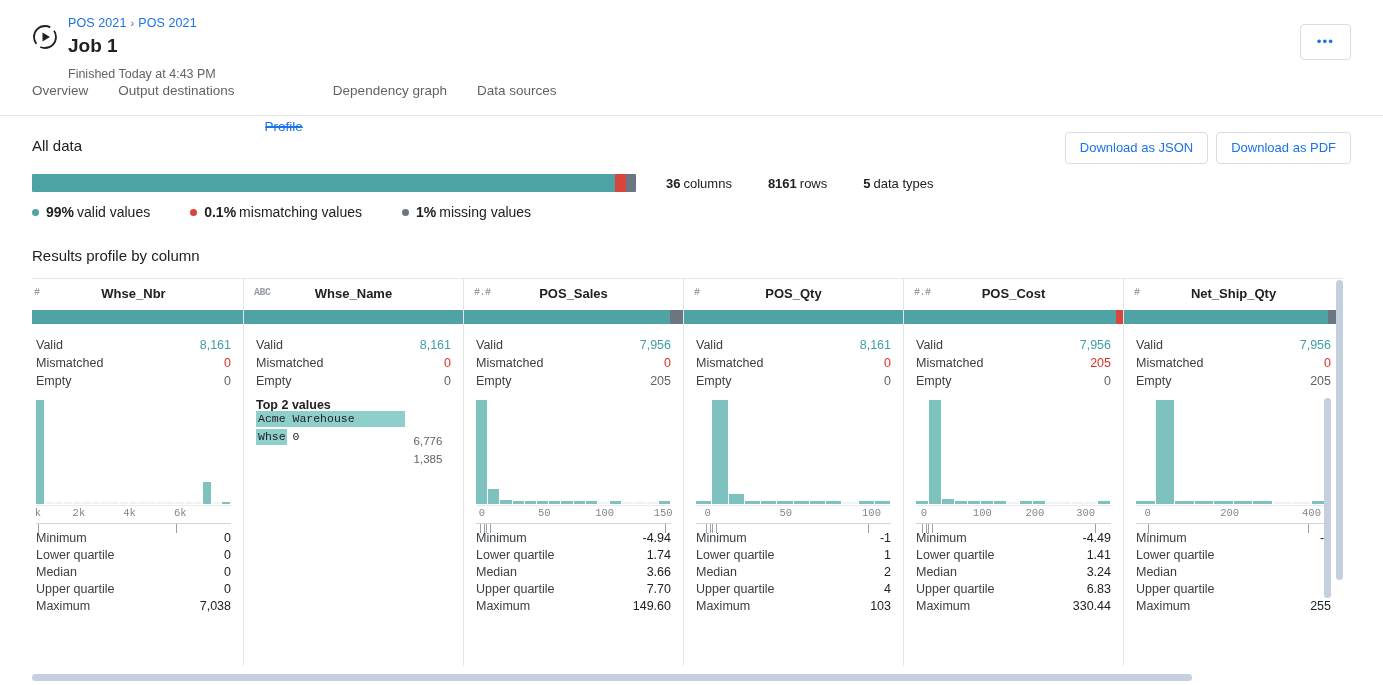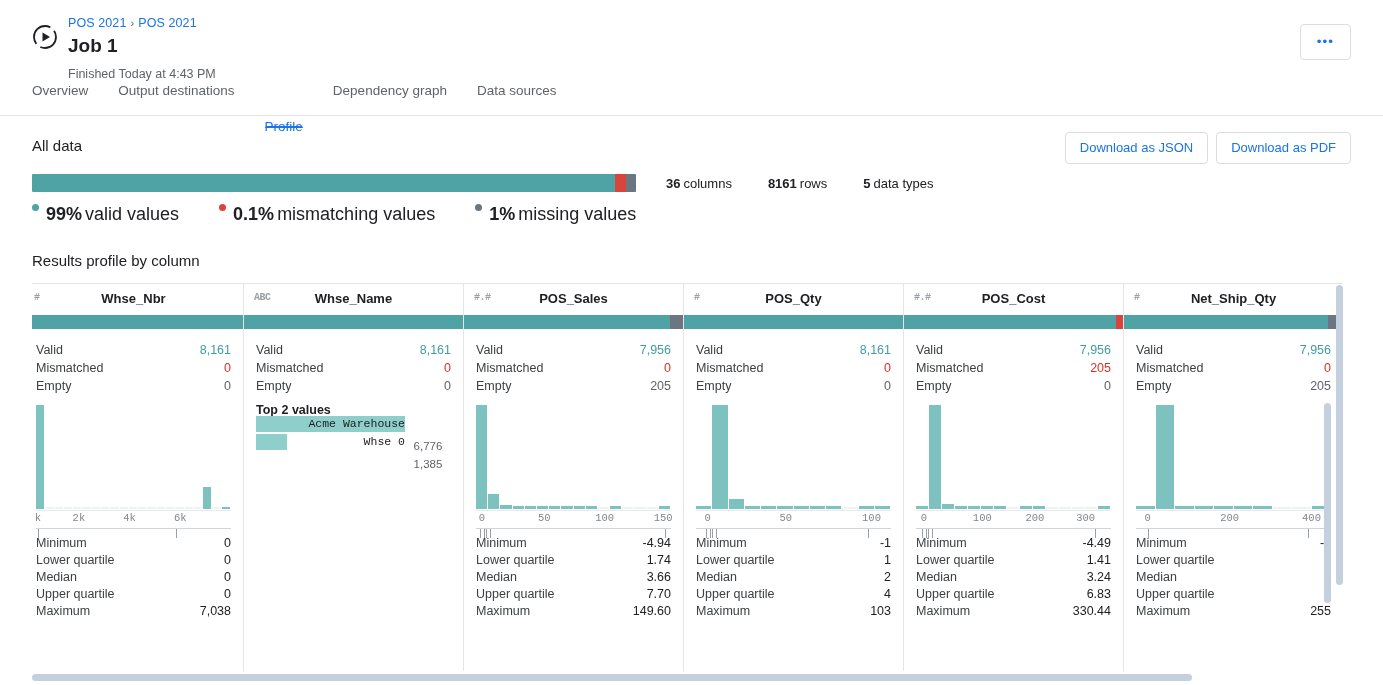--- a/index.html
+++ b/index.html
@@ -59,21 +59,21 @@
 
   .summary-row { display: flex; align-items: center; margin-top: 18px; gap: 0; }
   .qbar { width: 604px; height: 18px; display: flex; overflow: hidden; border-radius: 1px; }
   .qbar .seg { height: 100%; }
   .summary-stats { display: flex; margin-left: 30px; gap: 0; }
   .stat { font-size: 13px; color: #202124; margin-right: 36px; white-space: nowrap; }
   .stat b { font-weight: 700; }
   .stat span { font-weight: 400; margin-left: 3px; }
 
   .legend { display: flex; margin-top: 12px; gap: 0; }
-  .legend-item { display: flex; font-size: 18px; margin-right: 40px; white-space: nowrap; }
+  .legend-item { display: flex; align-items: center; font-size: 14px; margin-right: 40px; white-space: nowrap; }
   .dot { width: 7px; height: 7px; border-radius: 50%; margin-right: 7px; flex: 0 0 7px; }
   .legend-item b { font-weight: 700; color: #202124; }
   .legend-item em { font-style: normal; font-weight: 400; color: #202124; margin-left: 3px; }
 
   
   .results { padding: 26px 32px 0 32px; }
   .results-title { font-size: 15px; color: #202124; line-height: 20px; margin-bottom: 12px; }
 
   .grid-wrap { position: relative; width: 1311px; height: 388px; overflow: hidden; }
   .grid { display: flex; height: 388px; margin-left: -8px; }
@@ -101,21 +101,21 @@
   .count-row .lbl { color: #3c4043; }
   .count-row .val { font-variant-numeric: tabular-nums; }
   .val.valid { color: #3f9ea3; }
   .val.mismatch { color: #d93025; }
   .val.empty { color: #5f6368; }
 
   
   .topvals { padding: 8px 12px 0 12px; }
   .topvals-title { font-size: 12.5px; font-weight: 700; color: #202124; margin-bottom: 3px; }
   .tv-row { display: flex; align-items: center; height: 16px; margin-bottom: 2px; }
-  .tv-bar-wrap { flex: 1 1 auto; position: relative; height: 24px; text-align: right; }
+  .tv-bar-wrap { flex: 1 1 auto; position: relative; height: 24px; }
   .tv-bar {
     position: absolute; left: 0; top: 0; height: 16px; background: #8fcfcb;
   }
   .tv-label {
     position: relative; font-family: "Liberation Mono", monospace;
     font-size: 11.5px; color: #202124; line-height: 16px; padding-left: 2px;
     white-space: nowrap;
   }
   .tv-count { width: 46px; text-align: center; font-size: 11.5px; color: #5f6368; font-variant-numeric: tabular-nums; margin-top: 35px; }
 

